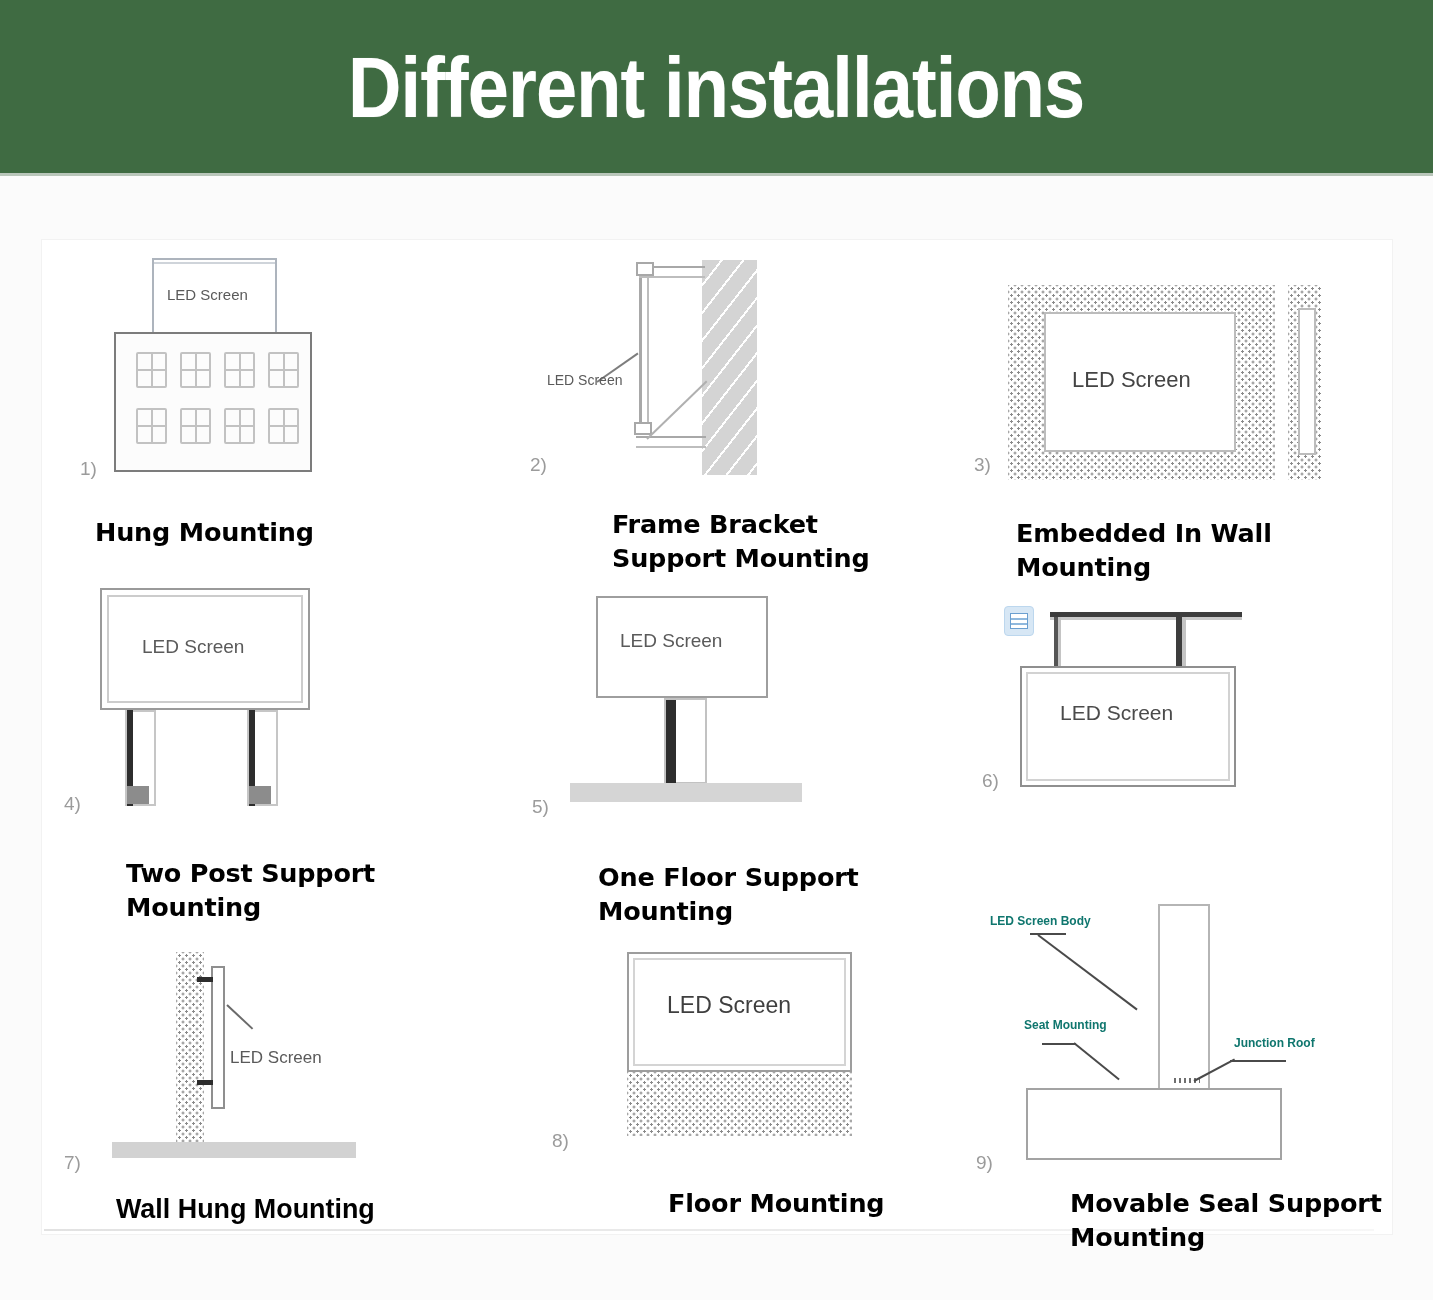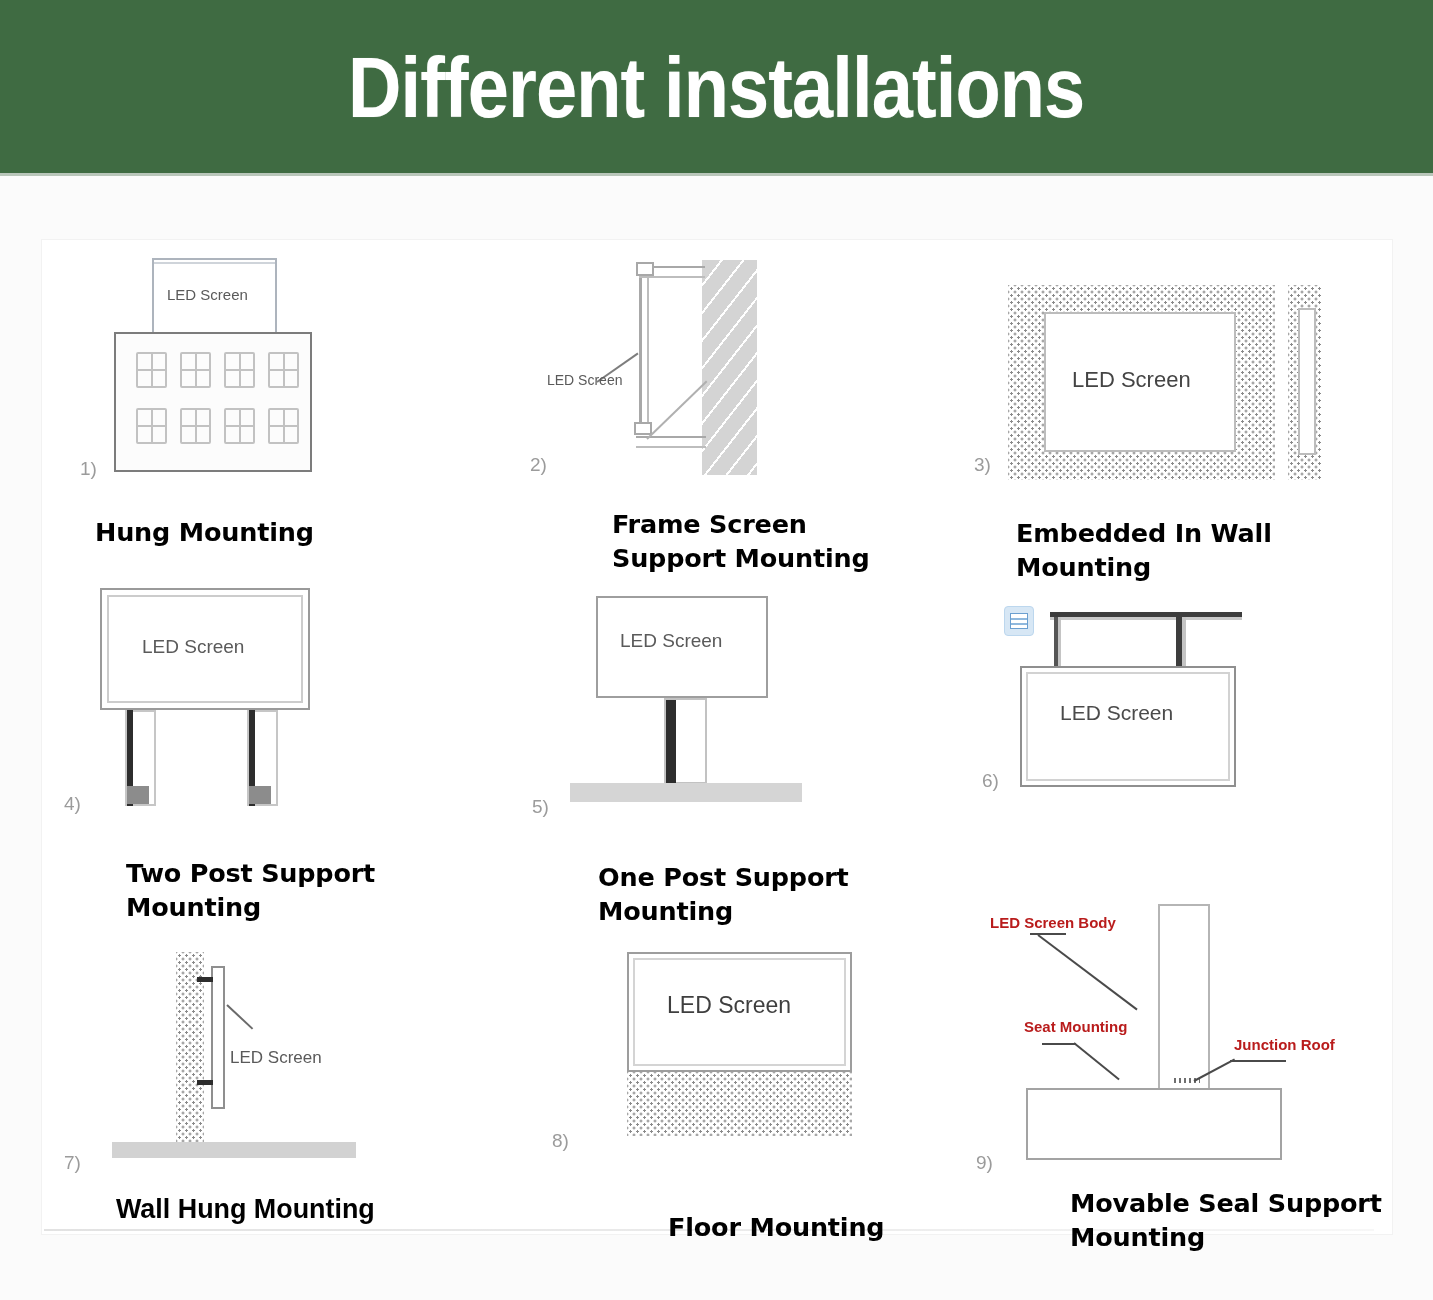--- a/index.html
+++ b/index.html
@@ -164,22 +164,22 @@
     background: #b0b0b0;
   }
   .darkline{
     position:absolute;
     background:#2d2d2d;
   }
   .anntxt {
     position: absolute;
     font-family: "Liberation Sans", sans-serif;
     font-weight: bold;
-    font-size: 15px;
-    color: #b91c1c;
+    font-size: 12px;
+    color: #0f766e;
     white-space: nowrap;
   }
 
   
   .window {
     position: absolute;
     box-sizing: border-box;
     border: 2px solid #c2c2c2;
     border-radius: 2px;
   }
@@ -260,21 +260,21 @@
       <div class="thinline" style="left:134px;top:196px;width:70px;height:2px;background:#a8a8a8;"></div>
       <div class="thinline" style="left:134px;top:206px;width:70px;height:2px;background:#bdbdbd;"></div>
       <div class="box" style="left:132px;top:182px;width:18px;height:13px;border-color:#a8a8a8;border-width:2px;"></div>
 
       <div class="leader" style="left:145px;top:198px;width:83px;background:#b0b0b0;transform:rotate(-44deg);"></div>
 
       <div class="leader" style="left:95px;top:141px;width:50px;background:#7d7d7d;transform:rotate(-35deg);"></div>
       <div class="ledtxt" style="left:45px;top:132px;font-size:14px;">LED Screen</div>
       <div class="num" style="left:28px;top:214px;">2)</div>
     </div>
-    <div class="caption" style="left:110px;top:267px;">Frame Screen
+    <div class="caption" style="left:110px;top:267px;">Frame Bracket
 Support Mounting</div>
   </div>
 
   <div class="cell" style="left:920px;top:0px;width:440px;height:340px;">
     <div class="figure" style="left:0;top:0;width:440px;height:255px;">
 
       <div class="dotfill" style="left:46px;top:45px;width:267px;height:195px;"></div>
 
       <div class="box" style="left:82px;top:72px;width:192px;height:140px;border-color:#bcbcbc;"></div>
       <div class="ledtxt" style="left:110px;top:127px;font-size:22px;color:#444;">LED Screen</div>
@@ -311,21 +311,21 @@
       <div class="box" style="left:94px;top:18px;width:172px;height:102px;border-color:#9e9e9e;"></div>
       <div class="thinline" style="left:100px;top:24px;width:160px;height:2px;background:#ffffff;"></div>
       <div class="ledtxt" style="left:118px;top:52px;font-size:19px;">LED Screen</div>
 
       <div class="box" style="left:162px;top:120px;width:43px;height:86px;border-color:#c2c2c2;"></div>
       <div class="darkline" style="left:164px;top:122px;width:10px;height:84px;"></div>
 
       <div class="solidbar" style="left:68px;top:205px;width:232px;height:19px;background:#d5d5d5;"></div>
       <div class="num" style="left:30px;top:218px;">5)</div>
     </div>
-    <div class="caption" style="left:96px;top:282px;">One Post Support
+    <div class="caption" style="left:96px;top:282px;">One Floor Support
 Mounting</div>
   </div>
 
   <div class="cell" style="left:920px;top:338px;width:440px;height:350px;">
     <div class="figure" style="left:0;top:0;width:440px;height:270px;">
       <div class="iconbadge" style="left:42px;top:28px;">
         <i></i>
       </div>
 
       <div class="darkline" style="left:88px;top:34px;width:192px;height:5px;background:#3d3d3d;"></div>
@@ -363,21 +363,21 @@
   </div>
 
   <div class="cell" style="left:460px;top:690px;width:450px;height:320px;">
     <div class="figure" style="left:0;top:0;width:450px;height:260px;">
       <div class="box" style="left:125px;top:22px;width:225px;height:120px;border-color:#9d9d9d;"></div>
       <div class="box" style="left:131px;top:28px;width:213px;height:108px;border-color:#d4d4d4;"></div>
       <div class="ledtxt" style="left:165px;top:62px;font-size:23px;color:#3f3f3f;">LED Screen</div>
       <div class="dotfill" style="left:125px;top:142px;width:225px;height:64px;"></div>
       <div class="num" style="left:50px;top:200px;">8)</div>
     </div>
-    <div class="caption" style="left:166px;top:280px;">Floor Mounting</div>
+    <div class="caption" style="left:166px;top:256px;">Floor Mounting</div>
   </div>
 
   <div class="cell" style="left:920px;top:650px;width:460px;height:370px;">
     <div class="figure" style="left:0;top:0;width:460px;height:300px;">
 
       <div class="box" style="left:196px;top:14px;width:52px;height:186px;border-color:#b5b5b5;"></div>
 
       <div class="box" style="left:64px;top:198px;width:256px;height:72px;border-color:#a3a3a3;"></div>
 
       <div class="thinline" style="left:212px;top:188px;width:26px;height:5px;background:repeating-linear-gradient(90deg,#6f6f6f 0 2px,transparent 2px 5px);"></div>

